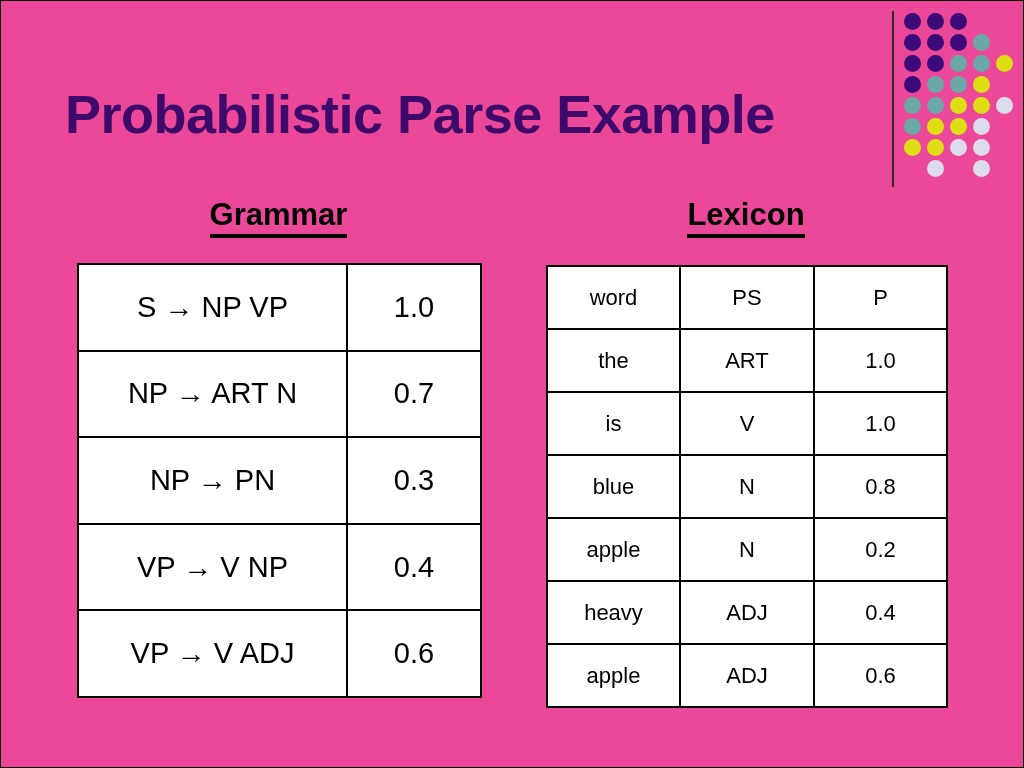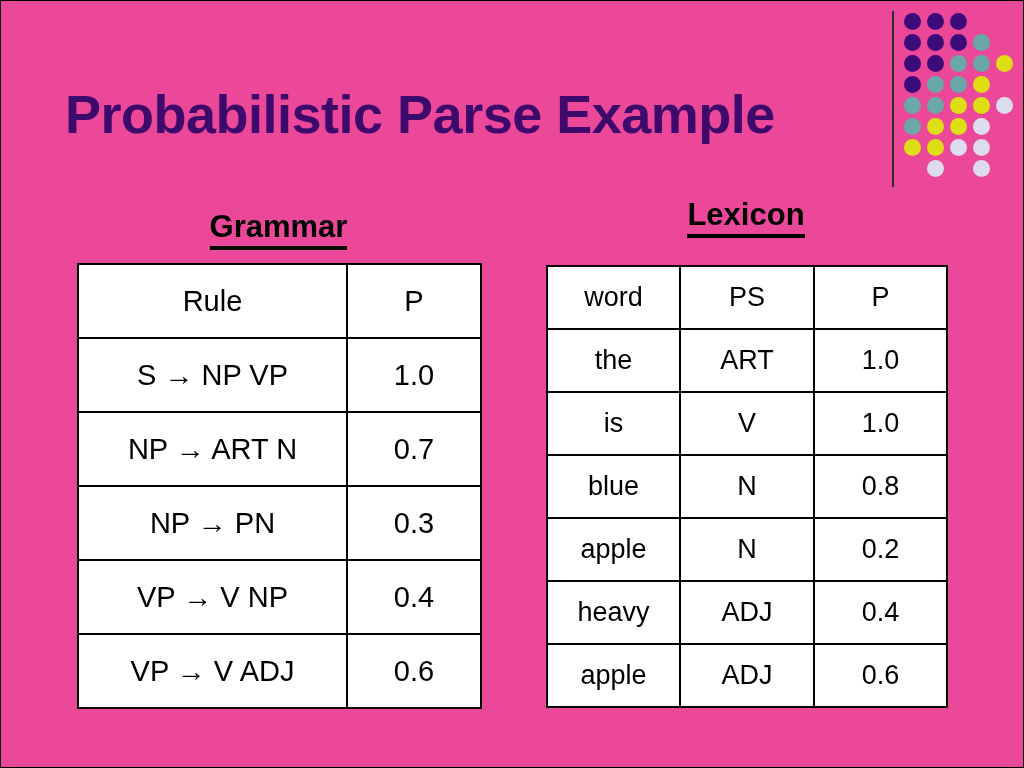--- a/index.html
+++ b/index.html
@@ -73,21 +73,21 @@
     text-align: center;
     white-space: nowrap;
   }
   .section-heading .hd-text {
     display: inline-block;
     border-bottom: 4px solid #000000;
     padding-bottom: 1px;
   }
   #heading-grammar {
     left: 76px;
-    top: 208px;
+    top: 196px;
     width: 403px;
   }
   #heading-lexicon {
     left: 545px;
     top: 196px;
     width: 400px;
   }
 
   
   table.slide-table {
@@ -114,21 +114,21 @@
   }
   #table-grammar td { height: 72px; }
   #table-grammar col.c-rule { width: 269px; }
   #table-grammar col.c-p    { width: 134px; }
 
   #table-lexicon {
     left: 545px;
     top: 264px;
     width: 400px;
     height: 433px;
-    font-size: 27px;
+    font-size: 22px;
   }
   #table-lexicon td { height: 61px; }
   #table-lexicon col.c-word { width: 133px; }
   #table-lexicon col.c-ps   { width: 134px; }
   #table-lexicon col.c-lp   { width: 133px; }
 </style>
 </head>
 <body>
 
 <div id="slide">
@@ -180,24 +180,20 @@
     <span class="hd-text">Lexicon</span>
   </div>
 
   <table id="table-grammar" class="slide-table">
     <colgroup>
         <col class="c-rule">
         <col class="c-p">
       </colgroup>
     <tbody id="grammar-body">
         <tr>
-          <td>Rule</td>
-          <td>P</td>
-        </tr>
-        <tr>
           <td>S → NP VP</td>
           <td>1.0</td>
         </tr>
         <tr>
           <td>NP → ART N</td>
           <td>0.7</td>
         </tr>
         <tr>
           <td>NP → PN</td>
           <td>0.3</td>

